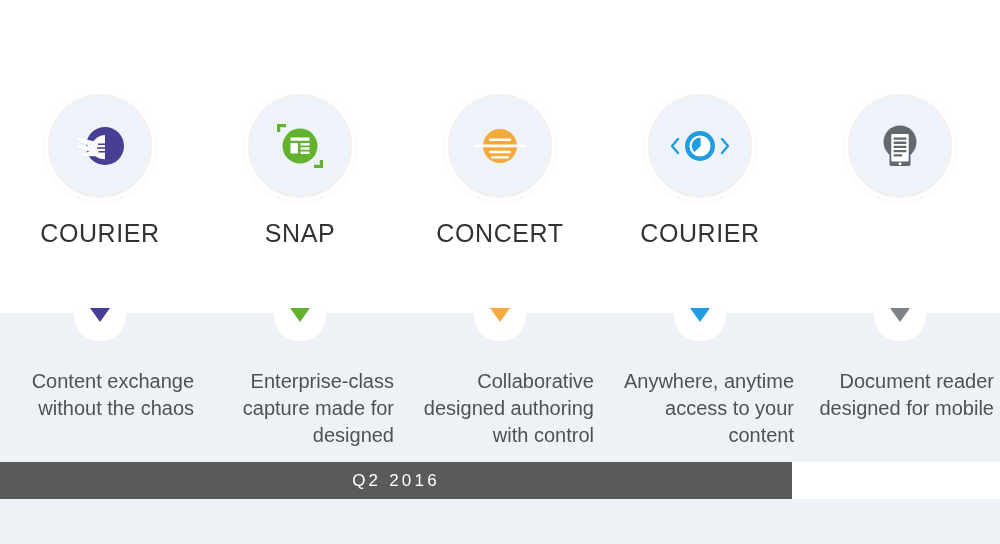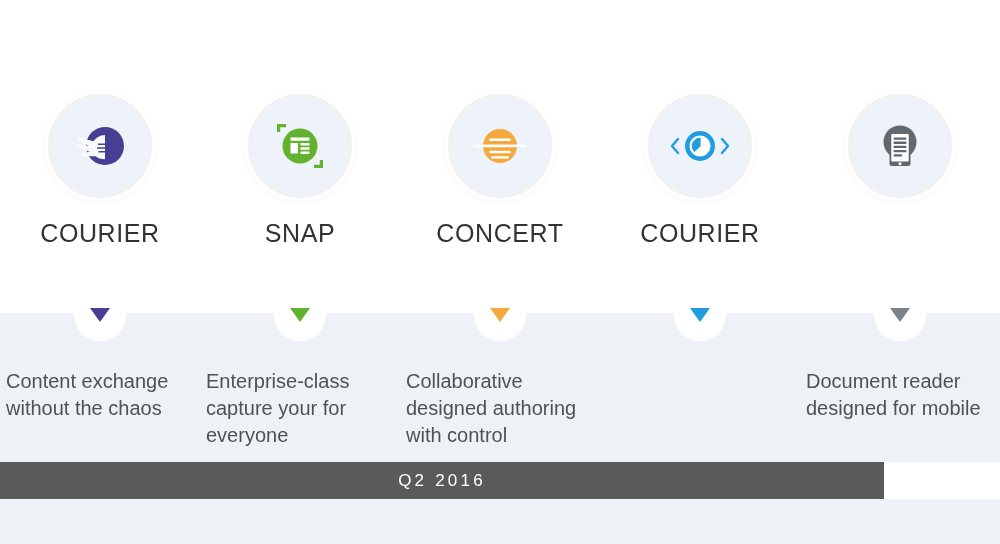--- a/index.html
+++ b/index.html
@@ -29,21 +29,21 @@
     width: 1000px;
     height: 149px;
     background: #eef2f7;
   }
 
   
   .timeline-bar {
     position: absolute;
     left: 0;
     top: 462px;
-    width: 884px;
+    width: 792px;
     height: 37px;
     background: #595b5b;
     display: flex;
   }
   .timeline-seg {
     flex: 1 1 50%;
     display: flex;
     align-items: center;
     justify-content: center;
   }
@@ -132,21 +132,21 @@
     border-top-width: 14px;
     border-top-style: solid;
   }
 
   
   .desc {
     position: absolute;
     top: 368px;
     left: 0;
     width: 100%;
-    text-align: left;
+    text-align: right;
     font-size: 20px;
     line-height: 27px;
     color: #4c5257;
     font-family: "Liberation Sans", sans-serif;
     padding: 0 6px;
     box-sizing: border-box;
   }
 </style>
 </head>
 <body>
@@ -194,21 +194,21 @@
               <rect x="29.5" y="30.2" width="9" height="2.6" rx="0.6"></rect>
               <rect x="29.5" y="34.4" width="9" height="2.6" rx="0.6"></rect>
             </g>
           </svg>
         </span>
       </div>
       <div class="product-name">SNAP</div>
       <div class="notch">
         <div class="tri" style="border-top-color:#63b22f"></div>
       </div>
-      <div class="desc">Enterprise-class capture your for everyone</div>
+      <div class="desc">Enterprise-class capture made for designed</div>
     </div>
 
     <div class="col">
       <div class="badge">
         <span>
           <svg width="62" height="48" viewBox="0 0 62 48">
             <circle cx="31" cy="24" r="17" fill="#f4a93c"></circle>
             <g fill="#ffffff">
               <rect x="20" y="16.5" width="22" height="2.6" rx="1.3"></rect>
               <rect x="4" y="22.6" width="54" height="2.6" rx="1.3"></rect>
@@ -237,20 +237,21 @@
             <circle cx="33" cy="23" r="9.4" fill="none" stroke="#ffffff" stroke-width="2.3"></circle>
             <path d="M33 13.6a9.4 9.4 0 0 1 0 18.8 9.4 9.4 0 0 1-6.6-16z" fill="#ffffff" opacity="0"></path>
             <path d="M33.6 14.2 A9 9 0 1 1 26.9 29.6 L33.6 23.2 Z" fill="#ffffff"></path>
           </svg>
         </span>
       </div>
       <div class="product-name">COURIER</div>
       <div class="notch">
         <div class="tri" style="border-top-color:#1f9de0"></div>
       </div>
+      <div class="desc">Anywhere, anytime access to your content</div>
     </div>
 
     <div class="col">
       <div class="badge">
         <span>
           <svg width="54" height="56" viewBox="0 0 54 56">
             <circle cx="27" cy="24" r="16.5" fill="#61686e"></circle>
             <rect x="16.5" y="14" width="21" height="34" rx="2.6" fill="#61686e"></rect>
             <rect x="18.3" y="16" width="17.4" height="27.5" rx="1" fill="#ffffff"></rect>
             <g fill="#61686e">

